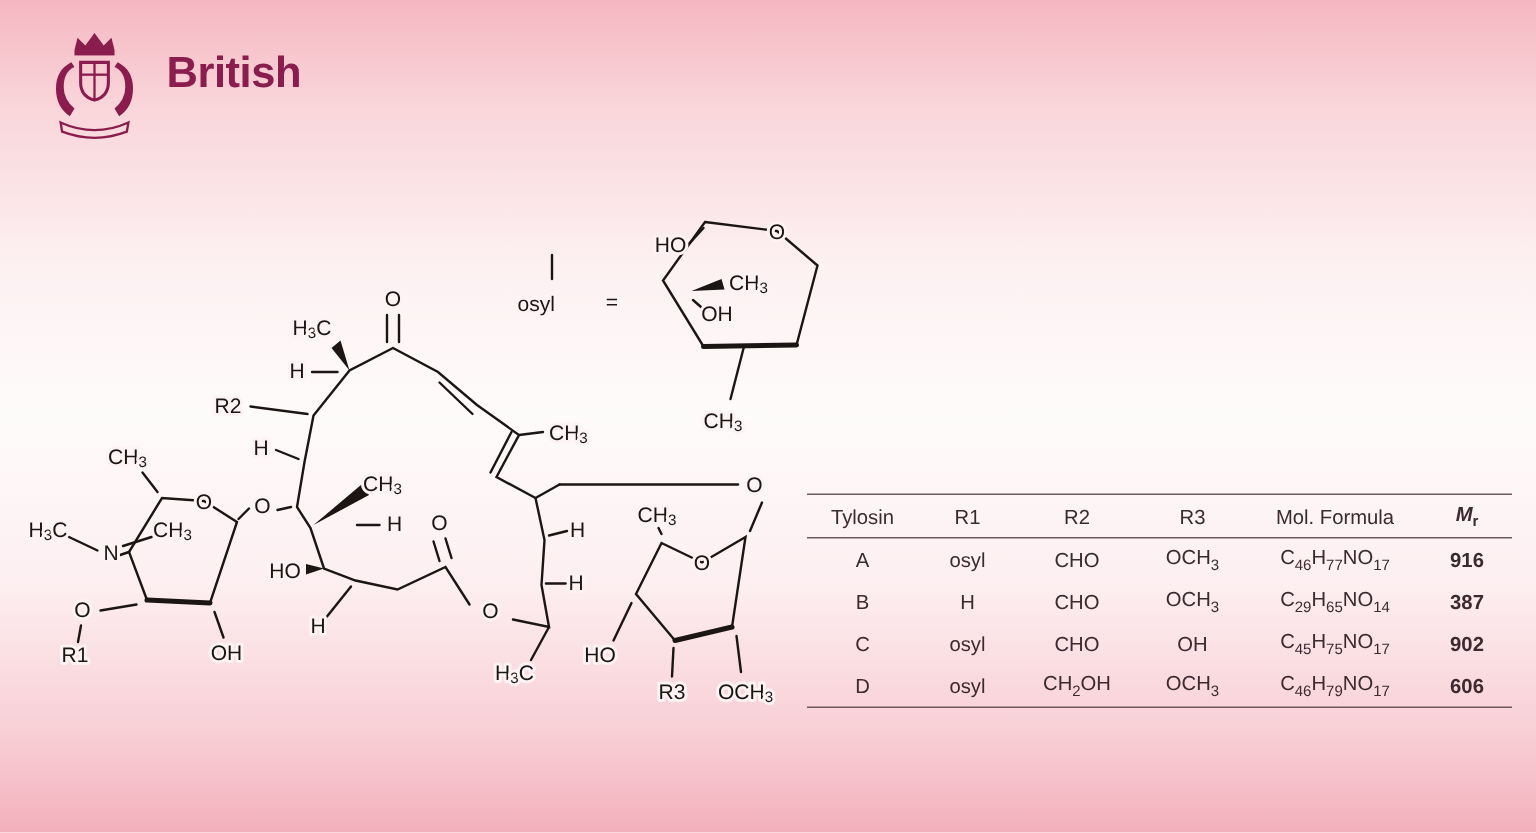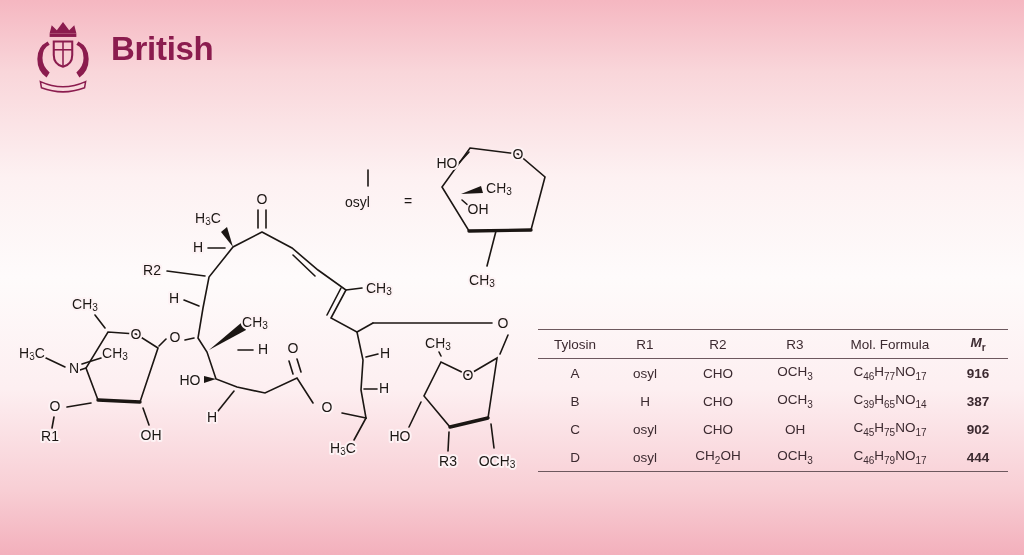--- a/index.html
+++ b/index.html
@@ -2,21 +2,21 @@
 <html><head>
 <meta charset="utf-8">
 <style>
   html,body{margin:0;padding:0;}
   .page{
     position:relative;width:1024px;height:555px;overflow:hidden;
     font-family:"Liberation Sans","DejaVu Sans",sans-serif;
     background:linear-gradient(180deg,#f5b7c1 0%,#f9d6da 13%,#fdf1f2 32%,#fefbfb 50%,#fdeff1 70%,#f8cfd5 88%,#f3b0bc 100%);
   }
   .brand{position:absolute;left:30px;top:20px;display:flex;gap:15px;align-items:flex-start;}
-  .brand-text{margin-top:13px;color:#8b1c4e;font-weight:bold;font-size:33px;line-height:32px;letter-spacing:-0.3px;}
+  .brand-text{margin-top:13px;color:#8b1c4e;font-weight:bold;font-size:29px;line-height:32px;letter-spacing:-0.3px;}
   .struct-svg{position:absolute;left:10px;top:130px;}
   .struct-svg text{
     font-family:"Liberation Sans","DejaVu Sans",sans-serif;font-size:14px;fill:#1b1613;
     paint-order:stroke;stroke:#fdf2f4;stroke-width:4px;stroke-linejoin:round;
   }
   .struct-svg line, .struct-svg path, .struct-svg polygon.ring{stroke:#1b1613;stroke-width:1.6;fill:none;stroke-linecap:round;}
   .struct-svg .bold{stroke-width:3.4;}
   .struct-svg polygon.wedge{fill:#1b1613;stroke:none;}
   .tbl{
     position:absolute;left:538px;top:329px;width:470px;
@@ -162,34 +162,34 @@
       <span class="c3">CHO</span>
       <span class="c4">OCH<sub>3</sub></span>
       <span class="c5">C<sub>46</sub>H<sub>77</sub>NO<sub>17</sub></span>
       <span class="c6">916</span>
     </div>
     <div class="tr">
       <span class="c1">B</span>
       <span class="c2">H</span>
       <span class="c3">CHO</span>
       <span class="c4">OCH<sub>3</sub></span>
-      <span class="c5">C<sub>39</sub>H<sub>65</sub>NO<sub>14</sub></span>
+      <span class="c5">C<sub>29</sub>H<sub>65</sub>NO<sub>14</sub></span>
       <span class="c6">387</span>
     </div>
     <div class="tr">
       <span class="c1">C</span>
       <span class="c2">osyl</span>
       <span class="c3">CHO</span>
       <span class="c4">OH</span>
       <span class="c5">C<sub>45</sub>H<sub>75</sub>NO<sub>17</sub></span>
       <span class="c6">902</span>
     </div>
     <div class="tr">
       <span class="c1">D</span>
       <span class="c2">osyl</span>
       <span class="c3">CH<sub>2</sub>OH</span>
       <span class="c4">OCH<sub>3</sub></span>
       <span class="c5">C<sub>46</sub>H<sub>79</sub>NO<sub>17</sub></span>
-      <span class="c6">444</span>
+      <span class="c6">606</span>
     </div>
   </div>
 
 </div>
 
 </body></html>

